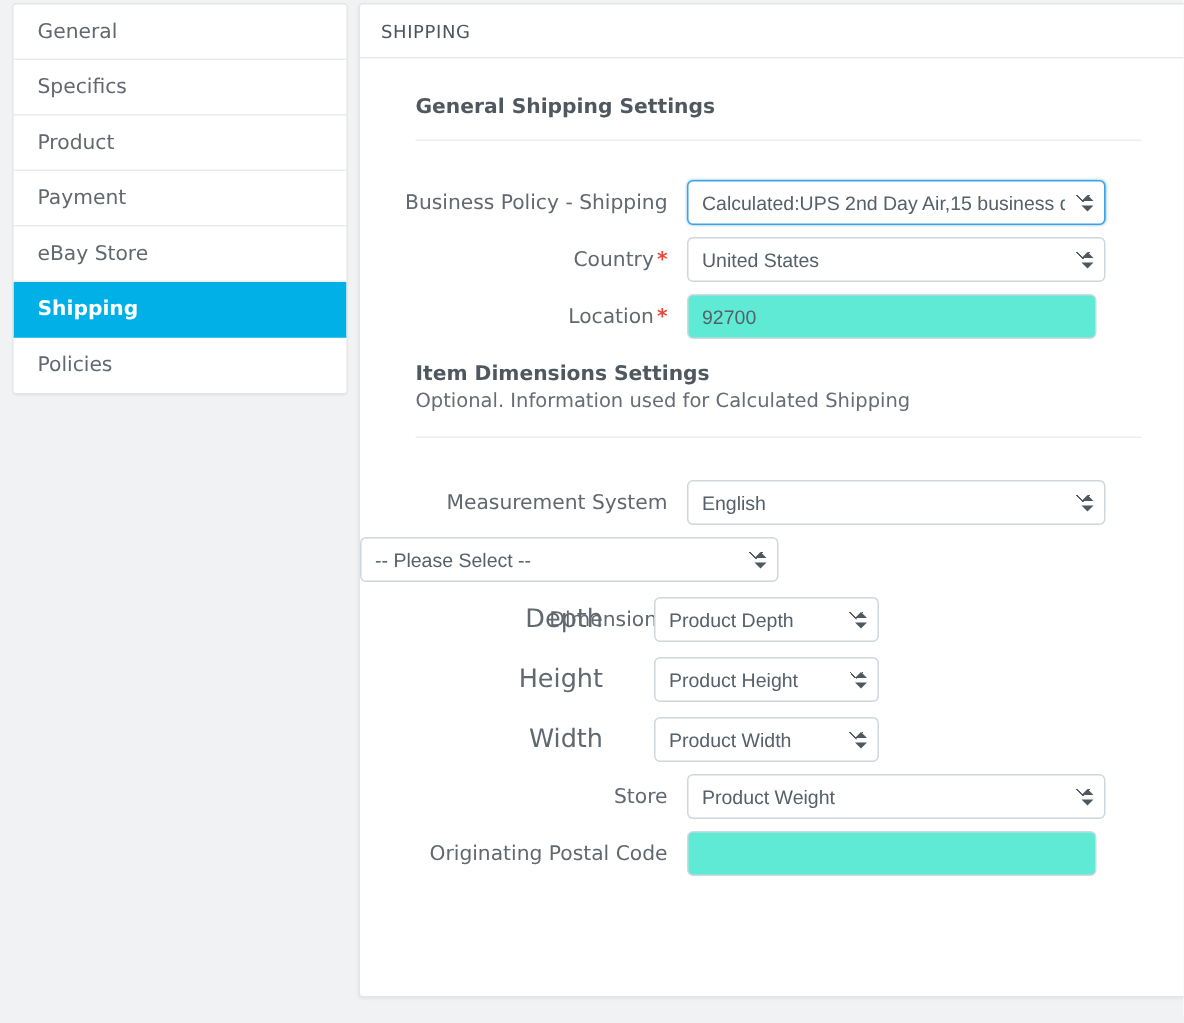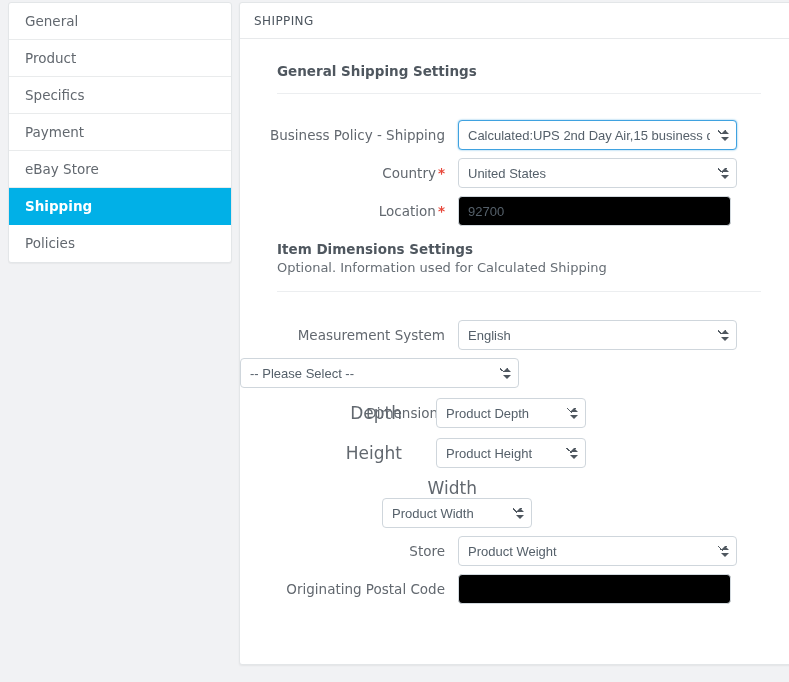--- a/index.html
+++ b/index.html
@@ -175,63 +175,63 @@
   .arrow i.up { border-bottom: 4px solid #4f575f; }
   .arrow i.dn { border-top: 4px solid #4f575f; }
 
   .w-wide { width: 279px; }
   .w-small { width: 150px; }
   .w-input { width: 273px; }
 
   .focused { border-color: #3fa2e0 !important; box-shadow: 0 0 2px rgba(63,162,224,0.8); }
 
   input.txt.filled, input.txt.empty {
-    background: #000000;
+    background: #5eead4;
     border-color: #d2d9de;
   }
 
   
   .dim-row { display: flex; align-items: flex-start; margin-top: 10px; }
   .dim-label {
     width: 218px;
     min-width: 218px;
     text-align: right;
     padding-right: 20px;
     box-sizing: border-box;
     font-size: 13.5px;
     color: #62686f;
     line-height: 30px;
   }
   .dim-list { margin-left: -130px; }
   .dim-item { display: flex; align-items: center; margin-bottom: 10px; }
-  .dim-item:last-child { margin-bottom: 0; flex-direction: column; }
+  .dim-item:last-child { margin-bottom: 0; }
   .dim-item .sublabel {
     width: 108px;
     min-width: 108px;
     text-align: right;
     padding-right: 34px;
     box-sizing: border-box;
     font-size: 17px;
     color: #62686f;
   }
 </style>
 </head>
 <body>
 
 <div class="screen">
 
   <div class="sidebar">
     <div class="side-item">
       <span>General</span>
     </div>
     <div class="side-item">
+      <span>Specifics</span>
+    </div>
+    <div class="side-item">
       <span>Product</span>
-    </div>
-    <div class="side-item">
-      <span>Specifics</span>
     </div>
     <div class="side-item">
       <span>Payment</span>
     </div>
     <div class="side-item">
       <span>eBay Store</span>
     </div>
     <div class="side-item active">
       <span>Shipping</span>
     </div>

